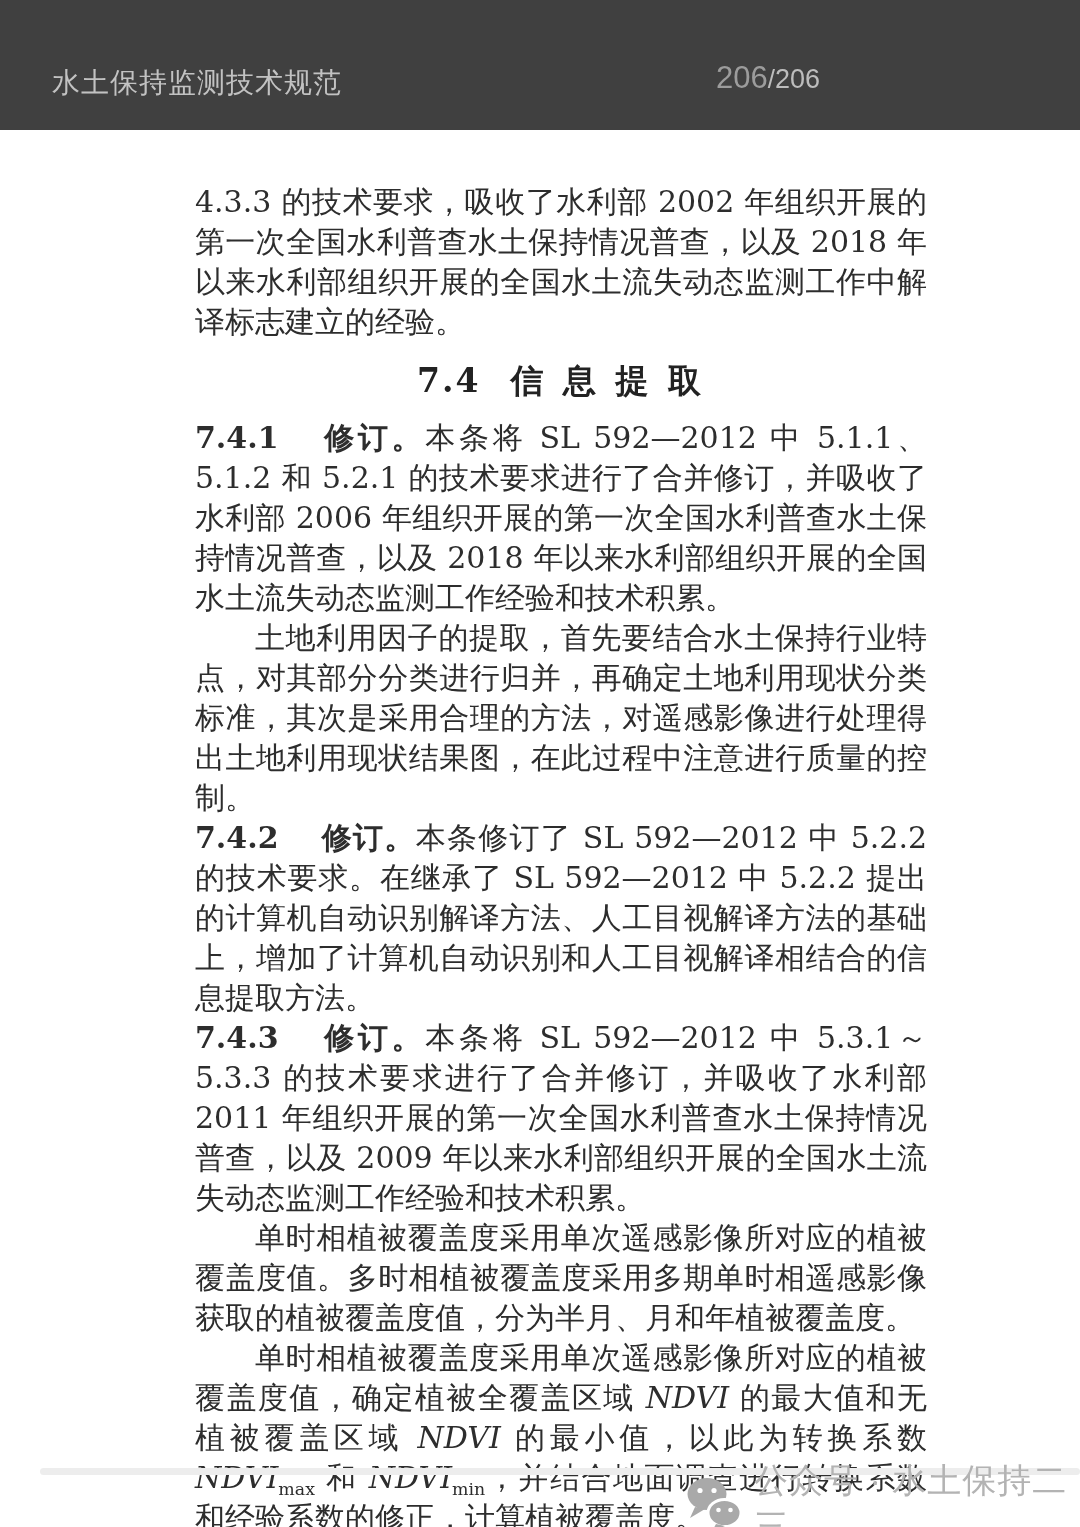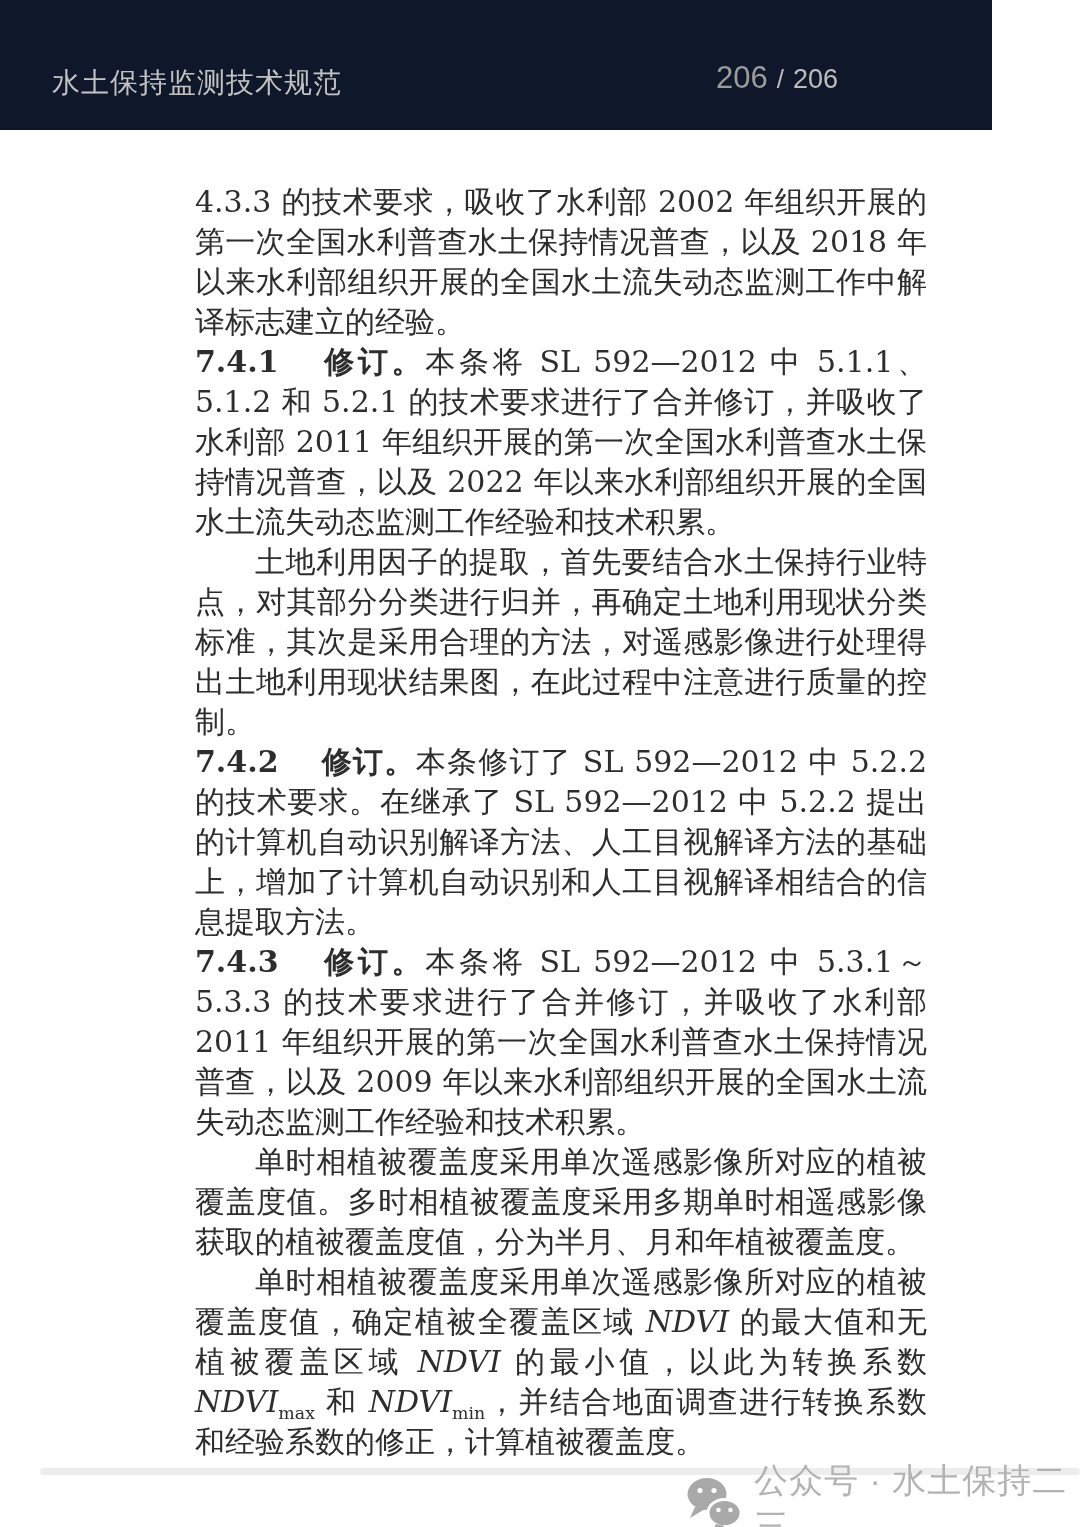--- a/index.html
+++ b/index.html
@@ -3,29 +3,29 @@
 <meta charset="utf-8">
 <style>
   html,body{margin:0;padding:0;}
   body{
     width:1080px;height:1527px;position:relative;overflow:hidden;
     background:#ffffff;
     font-family:"Liberation Sans",sans-serif;
   }
 
   
-  .app-header{position:absolute;top:0;left:0;width:992px;height:130px;background:#0f172a;}
+  .app-header{position:absolute;top:0;left:0;width:1080px;height:130px;background:#404040;}
   .doc-title{
     position:absolute;left:52px;top:64px;
     font-size:28px;color:#c2c2c2;letter-spacing:1px;
     font-family:"Liberation Sans",sans-serif;
   }
   .page-indicator{
     position:absolute;left:716px;top:60px;
-    display:flex;align-items:baseline;gap:9px;
+    display:flex;align-items:baseline;
     font-family:"Liberation Sans",sans-serif;
   }
   .page-current{font-size:31px;color:#9c9c9c;}
   .page-sep{font-size:26px;color:#bdbdbd;}
   .page-total{font-size:27px;color:#bdbdbd;}
 
   
   .doc{
     position:absolute;left:195px;top:182px;width:732px;
     font-family:"DejaVu Serif","Liberation Serif",serif;
@@ -69,23 +69,26 @@
     <span class="page-total">206</span>
   </div>
 </header>
 
 <main class="doc">
 
   <p class="para">
     <span>4.3.3 的技术要求，吸收了水利部 2002 年组织开展的第一次全国水利普查水土保持情况普查，以及 2018 年以来水利部组织开展的全国水土流失动态监测工作中解译标志建立的经验。</span>
   </p>
 
+  <h2 class="heading">
+    <span class="h-num">7.4</span><span class="h-title">信 息 提 取</span>
+  </h2>
 
   <p class="para">
-    <span class="cnum">7.4.1</span><span class="ckw">修订。</span><span>本条将 SL 592—2012 中 5.1.1、5.1.2 和 5.2.1 的技术要求进行了合并修订，并吸收了水利部 2011 年组织开展的第一次全国水利普查水土保持情况普查，以及 2022 年以来水利部组织开展的全国水土流失动态监测工作经验和技术积累。</span>
+    <span class="cnum">7.4.1</span><span class="ckw">修订。</span><span>本条将 SL 592—2012 中 5.1.1、5.1.2 和 5.2.1 的技术要求进行了合并修订，并吸收了水利部 2006 年组织开展的第一次全国水利普查水土保持情况普查，以及 2018 年以来水利部组织开展的全国水土流失动态监测工作经验和技术积累。</span>
   </p>
 
   <p class="para indent">
     <span>土地利用因子的提取，首先要结合水土保持行业特点，对其部分分类进行归并，再确定土地利用现状分类标准，其次是采用合理的方法，对遥感影像进行处理得出土地利用现状结果图，在此过程中注意进行质量的控制。</span>
   </p>
 
   <p class="para">
     <span class="cnum">7.4.2</span><span class="ckw">修订。</span><span>本条修订了 SL 592—2012 中 5.2.2 的技术要求。在继承了 SL 592—2012 中 5.2.2 提出的计算机自动识别解译方法、人工目视解译方法的基础上，增加了计算机自动识别和人工目视解译相结合的信息提取方法。</span>
   </p>
 

